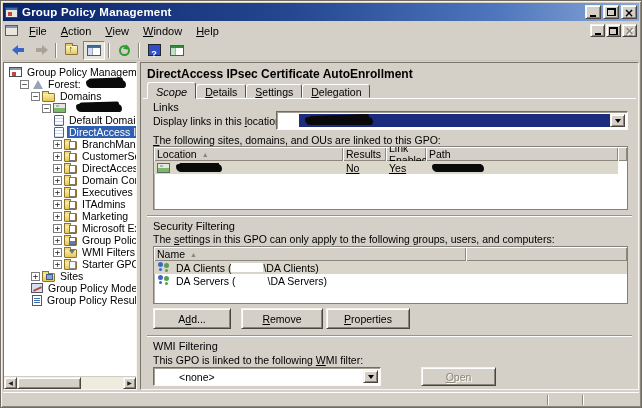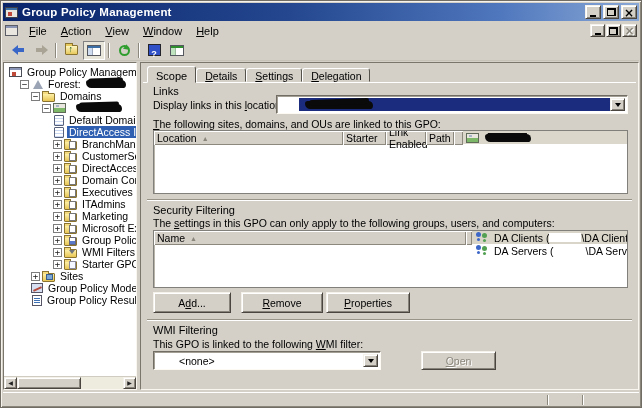--- a/index.html
+++ b/index.html
@@ -104,38 +104,38 @@
   .sb-thumb{width:64px;height:100%;background:#d4d0c8;border:1px solid;border-color:#f4f2ea #4a463f #4a463f #f4f2ea;
     box-shadow:inset 1px 1px 0 #fff,inset -1px -1px 0 #87837a;flex:none;}
   .sb-track{flex:1;}
   
   .content { flex:1; background:#d4d0c8; border:1px solid; border-color:#7a766c #f8f6ef #f8f6ef #7a766c;
     padding:3px 2px 2px 2px; display:flex; flex-direction:column; }
   .doc-title { font-weight:bold; font-size:12px; padding:1px 0 2px 4px; height:16px; }
   .tabstrip { display:flex; padding:2px 0 0 4px; height:17px; position:relative; }
   .tab { height:14px; padding:1px 8px 0; font-size:10.5px; background:#d4d0c8; border:1px solid;
     border-color:#fff #55524b #d4d0c8 #fff; border-radius:3px 3px 0 0; position:relative; z-index:1; }
-  .tab.active { height:17px; margin-top:-2px; padding-top:3px; z-index:3; font-size:11px; }
+  .tab.active { height:17px; margin-top:-2px; padding-top:3px; z-index:3; font-size:11px;font-style:italic; }
   .page { flex:1; border-top:1px solid #fff; margin-top:-1px; position:relative; z-index:2; }
   .abs { position:absolute; left:10px; right:8px; }
   .sect-head { font-weight:normal; font-size:11px; }
   .intro { font-size:10.5px; white-space:nowrap; overflow:hidden; }
   .etch { height:2px; border-top:1px solid #989487; border-bottom:1px solid #fff; left:4px; right:4px; }
   
   .dropdown { height:19px; background:#fff; border:1px solid; border-color:#716d64 #fcfaf3 #fcfaf3 #716d64;
     box-shadow:inset 1px 1px 0 #a39f95; display:flex; padding:2px; }
   .dd-val { flex:1; display:flex; align-items:center; font-size:10.5px; padding-left:3px; overflow:hidden;margin-left:20px; }
   .dd-val.navy { background:#1b2c7e; }
   .dd-arrow { width:15px; background:#d4d0c8; border:1px solid; border-color:#f4f2ea #4a463f #4a463f #f4f2ea;
     box-shadow:inset 1px 1px 0 #fff,inset -1px -1px 0 #87837a; display:flex;align-items:center;justify-content:center; flex:none;}
   .dd-arrow::before{content:"";border:3px solid transparent;border-top:4px solid #000;margin-top:3px;}
   .dd-row { display:flex; align-items:center; justify-content:space-between; }
   .dd-row .dropdown { width:352px; flex:none; }
   
-  .listbox { border:1px solid #82807a; background:#fff; display:flex; flex-direction:row; overflow:hidden;
+  .listbox { border:1px solid #82807a; background:#fff; display:flex; flex-direction:column; overflow:hidden;
     box-shadow:inset 1px 1px 0 #b9b5ab; }
   .lt-head { display:flex; height:14px; background:#d4d0c8; font-size:10.5px; flex:none; }
   .lt-h { padding:0 3px; display:flex; align-items:center; gap:5px;
     box-shadow:inset 1px 1px 0 #fff, inset -1px -1px 0 #8c887d; flex:none; }
   .sort { font-size:7px; color:#8a867c; }
   .cw0{width:189px}.cw1{width:43px}.cw2{width:40px}.cw3{flex:1}.cwend{width:9px;flex:none;}
   .sn0{width:312px}.sn1{flex:1}
   .lt-row { display:flex; height:13px; align-items:center; font-size:10.5px; flex:none; }
   .lt-row.hl { background:#dbd7cb; }
   .lt-row .cell { padding-left:3px; display:flex; align-items:center; overflow:hidden;text-decoration:underline; }
@@ -326,20 +326,21 @@
         </div>
       <div class="hscroll">
         <button class="sb-arrow">◀</button>
         <span class="sb-thumb"></span>
         <span class="sb-track"></span>
         <button class="sb-arrow">▶</button>
       </div>
     </div>
 
     <div class="content">
+      <div class="doc-title">DirectAccess IPsec Certificate AutoEnrollment</div>
       <div class="tabstrip" id="tabs">
           <button class="tab active">Scope</button>
           <button class="tab"><u>D</u>etails</button>
           <button class="tab"><u>S</u>ettings</button>
           <button class="tab"><u>D</u>elegation</button>
         </div>
 
       <div class="page">
 
         <div class="abs sect-head" style="top:2px">Links</div>
@@ -356,21 +357,21 @@
 
         <div class="abs intro" style="top:35px"><u>T</u>he following sites, domains, and OUs are linked to this GPO:</div>
 
         <div class="abs listbox" style="top:47px;height:64px">
           <div class="lt-head" id="links-head">
               <div class="lt-h cw0">
                 <span>Location</span>
                 <span class="sort">▲</span>
               </div>
               <div class="lt-h cw1">
-                <span>Starter</span>
+                <span>Results</span>
               </div>
               <div class="lt-h cw2">
                 <span>Link Enabled</span>
               </div>
               <div class="lt-h cw3">
                 <span>Path</span>
               </div>
               <div class="lt-h cwend"></div>
             </div>
           <div id="links-body">

